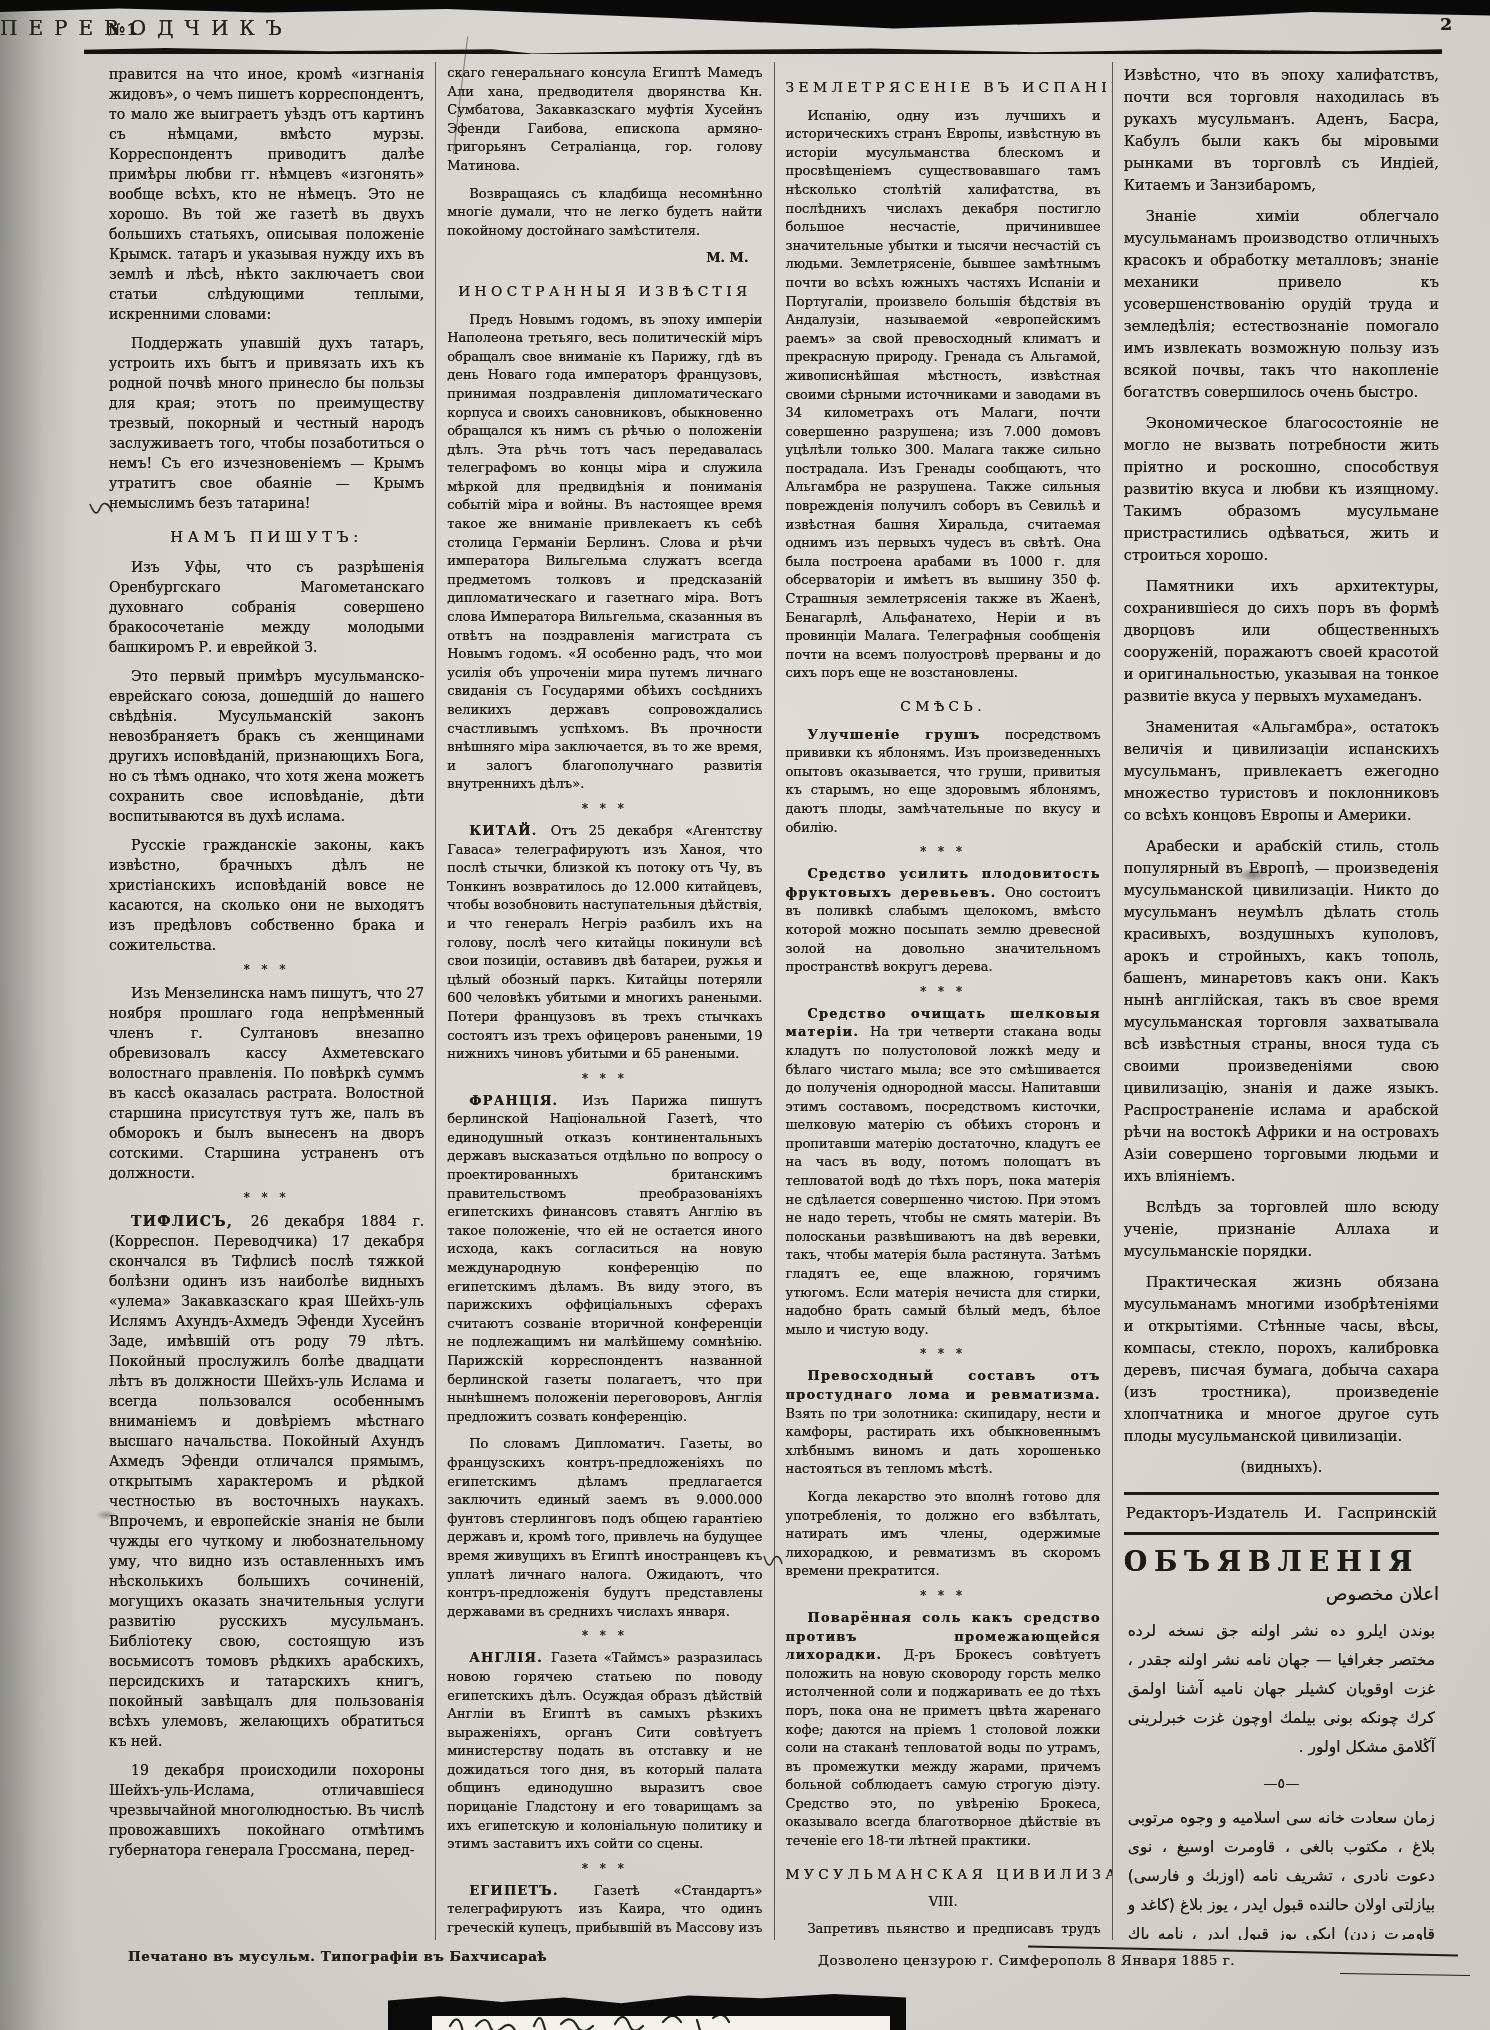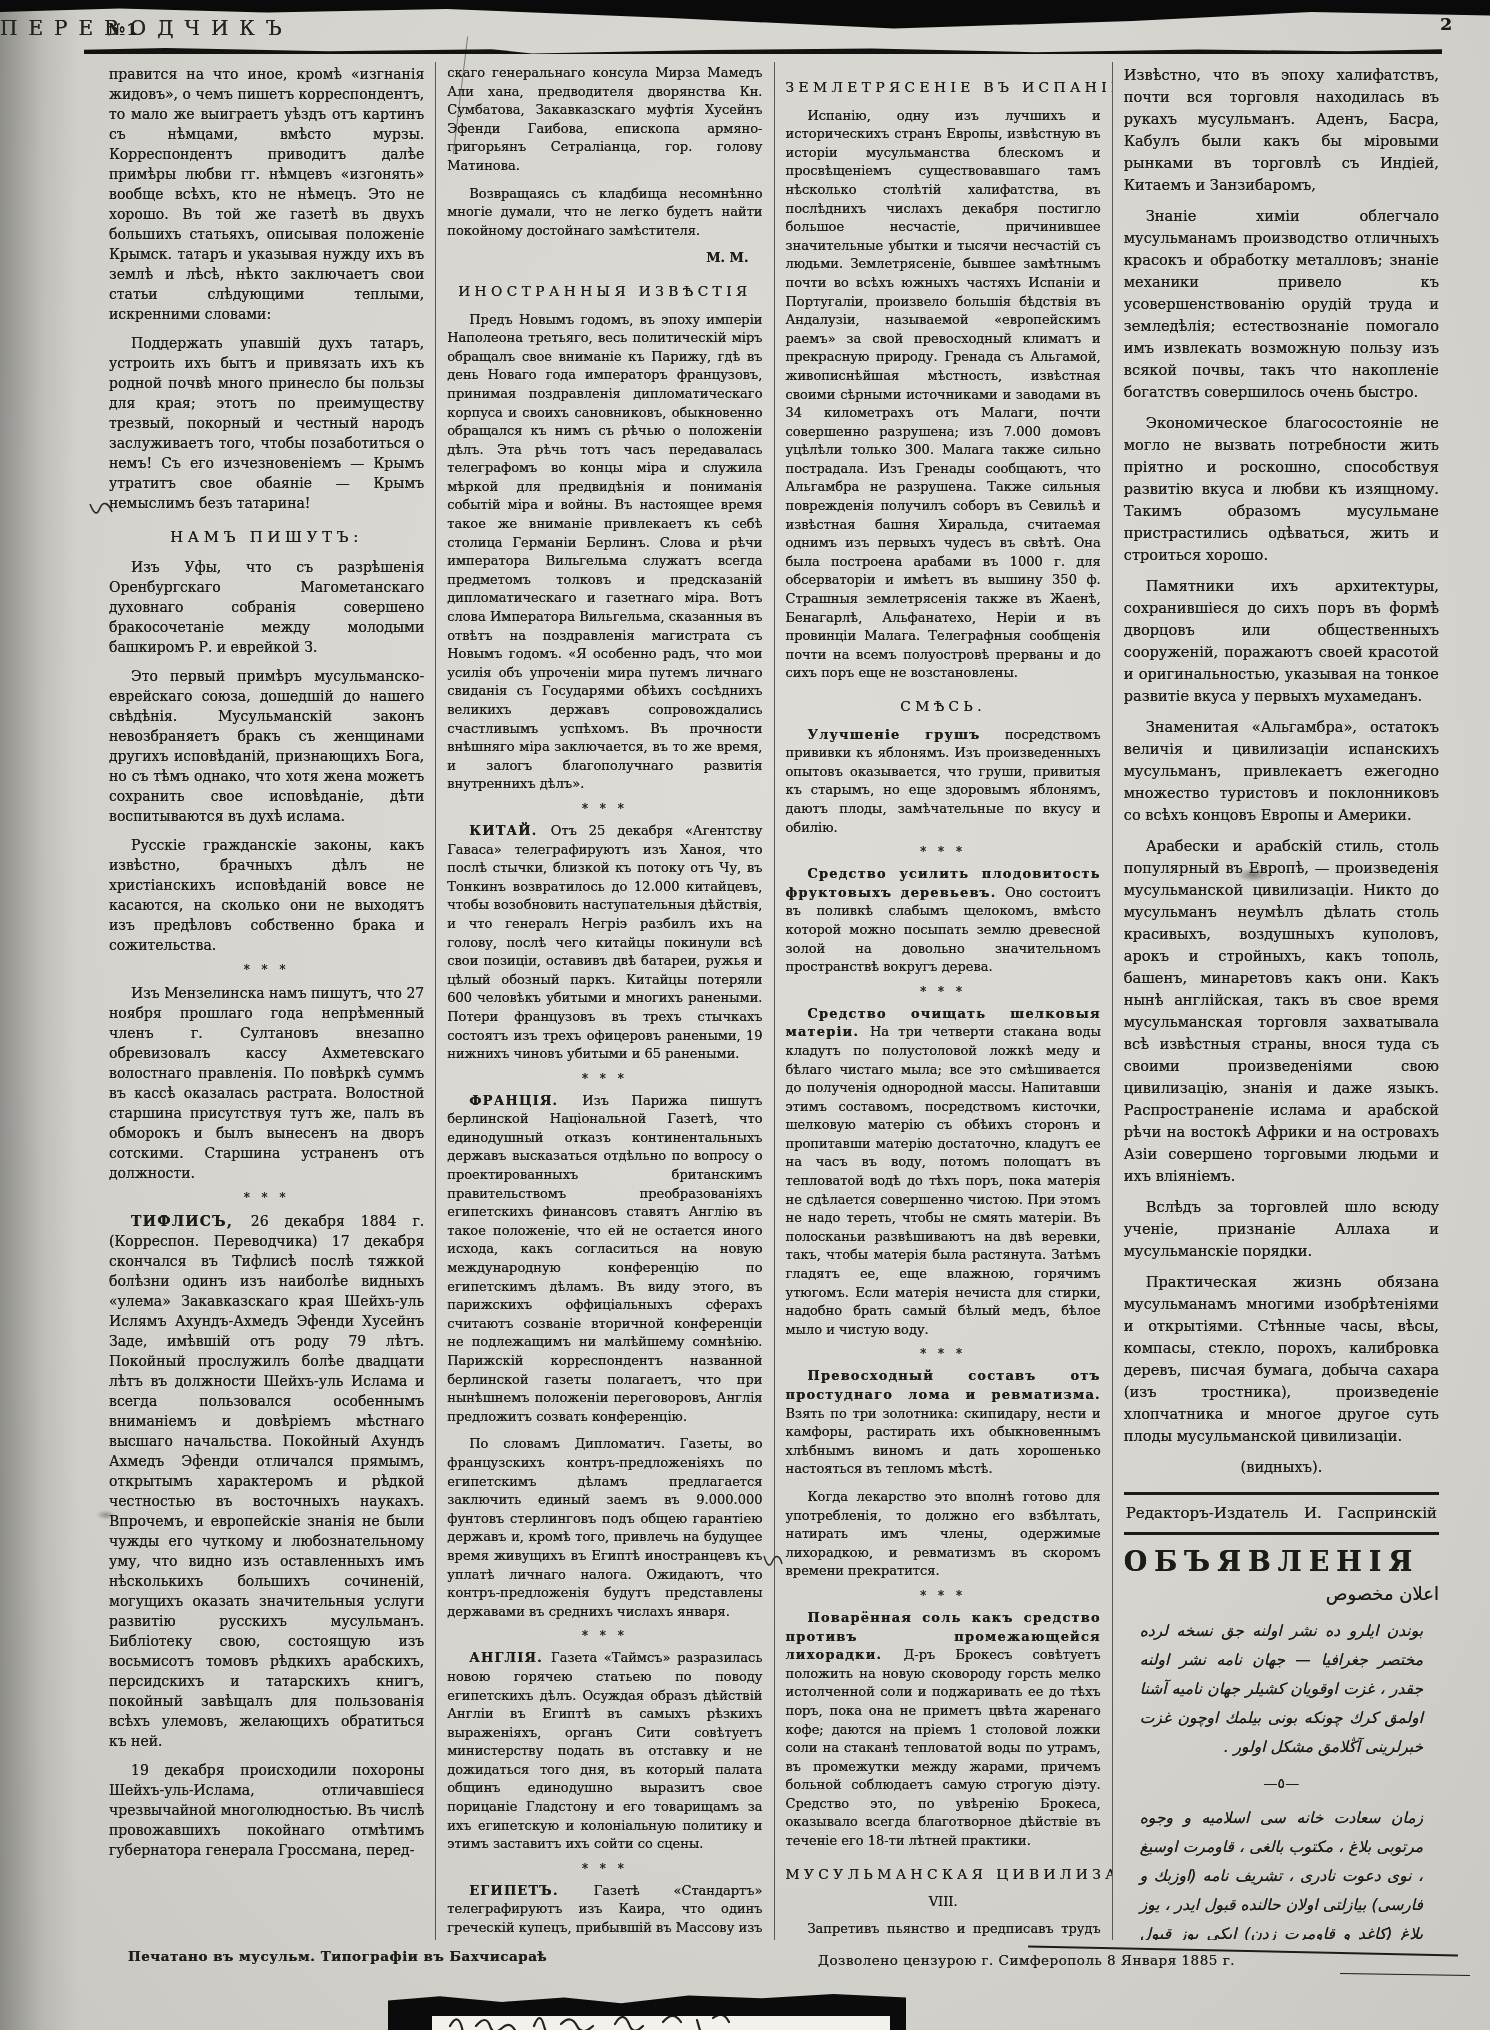--- a/index.html
+++ b/index.html
@@ -33,21 +33,21 @@
   .lead{font-weight:bold;letter-spacing:.09em;}
   .h1{text-align:center;letter-spacing:.32em;font-size:1.06em;margin:14px 0 10px;white-space:nowrap;}
   .h2{text-align:center;margin:2px 0 8px;}
   .sep{text-align:center;font-size:12px;line-height:12px;margin:3px 0 7px;letter-spacing:4px;color:#22221f;}
   .sig{text-align:right;margin:0 14px 8px 0;font-weight:bold;}
   .editor{margin:14px 0 6px;padding:7px 2px 8px;border-top:3px solid #1a1a17;border-bottom:3px solid #1a1a17;
     font-size:15px;text-align:justify;text-align-last:justify;text-indent:0;}
   .hbig{text-align:left;font-weight:bold;font-size:27px;letter-spacing:7px;margin:16px 0 10px;}
   .ar{font-family:"DejaVu Sans","Liberation Sans",sans-serif;direction:rtl;}
   .arh{font-size:18px;margin:4px 0 12px;}
-  .arp{font-size:15.5px;line-height:29px;text-align:justify;margin:0 16px 10px;font-style:italic;}
+  .arp{font-size:15.5px;line-height:29px;text-align:justify;margin:0 4px 10px;}
   .arsep{text-align:center;font-size:14px;margin:2px 0 10px;}
   
   .footer-imprint{position:absolute;left:128px;top:1948px;font-size:13.5px;letter-spacing:.5px;font-weight:bold;color:#1d1d1a;}
   .footer-censor{position:absolute;left:818px;top:1952px;font-size:13.5px;letter-spacing:.5px;color:#1d1d1a;}
   .footer-line{position:absolute;height:2px;background:#1c1c19;}
   
   .stamp{position:absolute;left:388px;top:1994px;width:518px;height:36px;background:#0b0b0b;
     clip-path:polygon(0 18%,10% 6%,22% 22%,34% 10%,45% 26%,58% 4%,72% 12%,86% 0,100% 10%,100% 100%,0 100%);}
   .stamp-label{position:absolute;left:432px;top:2016px;width:458px;height:14px;background:#f2f1ec;overflow:hidden;}
   .mark{position:absolute;pointer-events:none;}
@@ -74,21 +74,21 @@
         <p class="para">Изъ Уфы, что съ разрѣшенія Оренбургскаго Магометанскаго духовнаго собранія совершено бракосочетаніе между молодыми башкиромъ Р. и еврейкой З.</p>
         <p class="para">Это первый примѣръ мусульманско-еврейскаго союза, дошедшій до нашего свѣдѣнія. Мусульманскій законъ невозбраняетъ бракъ съ женщинами другихъ исповѣданій, признающихъ Бога, но съ тѣмъ однако, что хотя жена можетъ сохранить свое исповѣданіе, дѣти воспитываются въ духѣ ислама.</p>
         <p class="para">Русскіе гражданскіе законы, какъ извѣстно, брачныхъ дѣлъ не христіанскихъ исповѣданій вовсе не касаются, на сколько они не выходятъ изъ предѣловъ собственно брака и сожительства.</p>
         <div class="sep">* * *</div>
         <p class="para">Изъ Мензелинска намъ пишутъ, что 27 ноября прошлаго года непрѣменный членъ г. Султановъ внезапно обревизовалъ кассу Ахметевскаго волостнаго правленія. По повѣркѣ суммъ въ кассѣ оказалась растрата. Волостной старшина присутствуя тутъ же, палъ въ обморокъ и былъ вынесенъ на дворъ сотскими. Старшина устраненъ отъ должности.</p>
         <div class="sep">* * *</div>
         <p class="para"><span class="lead">ТИФЛИСЪ, </span>26 декабря 1884 г. (Корреспон. Переводчика) 17 декабря скончался въ Тифлисѣ послѣ тяжкой болѣзни одинъ изъ наиболѣе видныхъ «улема» Закавказскаго края Шейхъ-уль Ислямъ Ахундъ-Ахмедъ Эфенди Хусейнъ Заде, имѣвшій отъ роду 79 лѣтъ. Покойный прослужилъ болѣе двадцати лѣтъ въ должности Шейхъ-уль Ислама и всегда пользовался особеннымъ вниманіемъ и довѣріемъ мѣстнаго высшаго начальства. Покойный Ахундъ Ахмедъ Эфенди отличался прямымъ, открытымъ характеромъ и рѣдкой честностью въ восточныхъ наукахъ. Впрочемъ, и европейскіе знанія не были чужды его чуткому и любознательному уму, что видно изъ оставленныхъ имъ нѣсколькихъ большихъ сочиненій, могущихъ оказать значительныя услуги развитію русскихъ мусульманъ. Библіотеку свою, состоящую изъ восьмисотъ томовъ рѣдкихъ арабскихъ, персидскихъ и татарскихъ книгъ, покойный завѣщалъ для пользованія всѣхъ улемовъ, желающихъ обратиться къ ней.</p>
         <p class="para">19 декабря происходили похороны Шейхъ-уль-Ислама, отличавшіеся чрезвычайной многолюдностью. Въ числѣ провожавшихъ покойнаго отмѣтимъ губернатора генерала Гроссмана, перед-</p>
       </div>
       <div class="col col2">
-        <p class="para noindent">скаго генеральнаго консула Мирза Мамедъ Али хана, предводителя дворянства Кн. Сумбатова, Закавказскаго муфтія Хусейнъ Эфенди Гаибова, епископа армяно-григорьянъ Сетраліанца, гор. голову Матинова.</p>
+        <p class="para noindent">скаго генеральнаго консула Египтѣ Мамедъ Али хана, предводителя дворянства Кн. Сумбатова, Закавказскаго муфтія Хусейнъ Эфенди Гаибова, епископа армяно-григорьянъ Сетраліанца, гор. голову Матинова.</p>
         <p class="para">Возвращаясь съ кладбища несомнѣнно многіе думали, что не легко будетъ найти покойному достойнаго замѣстителя.</p>
         <div class="sig">М. М.</div>
         <div class="h1">ИНОСТРАННЫЯ ИЗВѢСТІЯ</div>
         <p class="para">Предъ Новымъ годомъ, въ эпоху имперіи Наполеона третьяго, весь политическій міръ обращалъ свое вниманіе къ Парижу, гдѣ въ день Новаго года императоръ французовъ, принимая поздравленія дипломатическаго корпуса и своихъ сановниковъ, обыкновенно обращался къ нимъ съ рѣчью о положеніи дѣлъ. Эта рѣчь тотъ часъ передавалась телеграфомъ во концы міра и служила мѣркой для предвидѣнія и пониманія событій міра и войны. Въ настоящее время такое же вниманіе привлекаетъ къ себѣ столица Германіи Берлинъ. Слова и рѣчи императора Вильгельма служатъ всегда предметомъ толковъ и предсказаній дипломатическаго и газетнаго міра. Вотъ слова Императора Вильгельма, сказанныя въ отвѣтъ на поздравленія магистрата съ Новымъ годомъ. «Я особенно радъ, что мои усилія объ упроченіи мира путемъ личнаго свиданія съ Государями обѣихъ сосѣднихъ великихъ державъ сопровождались счастливымъ успѣхомъ. Въ прочности внѣшняго міра заключается, въ то же время, и залогъ благополучнаго развитія внутреннихъ дѣлъ».</p>
         <div class="sep">* * *</div>
         <p class="para"><span class="lead">КИТАЙ. </span>Отъ 25 декабря «Агентству Гаваса» телеграфируютъ изъ Ханоя, что послѣ стычки, близкой къ потоку отъ Чу, въ Тонкинъ возвратилось до 12.000 китайцевъ, чтобы возобновить наступательныя дѣйствія, и что генералъ Негріэ разбилъ ихъ на голову, послѣ чего китайцы покинули всѣ свои позиціи, оставивъ двѣ батареи, ружья и цѣлый обозный паркъ. Китайцы потеряли 600 человѣкъ убитыми и многихъ ранеными. Потери французовъ въ трехъ стычкахъ состоятъ изъ трехъ офицеровъ ранеными, 19 нижнихъ чиновъ убитыми и 65 ранеными.</p>
         <div class="sep">* * *</div>
         <p class="para"><span class="lead">ФРАНЦІЯ. </span>Изъ Парижа пишутъ берлинской Національной Газетѣ, что единодушный отказъ континентальныхъ державъ высказаться отдѣльно по вопросу о проектированныхъ британскимъ правительствомъ преобразованіяхъ египетскихъ финансовъ ставятъ Англію въ такое положеніе, что ей не остается иного исхода, какъ согласиться на новую международную конференцію по египетскимъ дѣламъ. Въ виду этого, въ парижскихъ оффиціальныхъ сферахъ считаютъ созваніе вторичной конференціи не подлежащимъ ни малѣйшему сомнѣнію. Парижскій корреспондентъ названной берлинской газеты полагаетъ, что при нынѣшнемъ положеніи переговоровъ, Англія предложитъ созвать конференцію.</p>
         <p class="para">По словамъ Дипломатич. Газеты, во французскихъ контръ-предложеніяхъ по египетскимъ дѣламъ предлагается заключить единый заемъ въ 9.000.000 фунтовъ стерлинговъ подъ общею гарантіею державъ и, кромѣ того, привлечь на будущее время живущихъ въ Египтѣ иностранцевъ къ уплатѣ личнаго налога. Ожидаютъ, что контръ-предложенія будутъ представлены державами въ среднихъ числахъ января.</p>
         <div class="sep">* * *</div>

